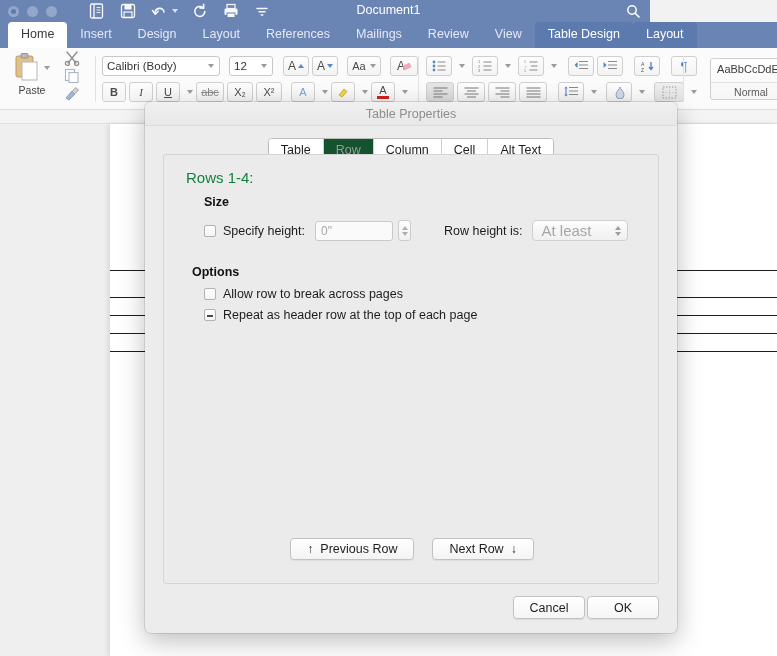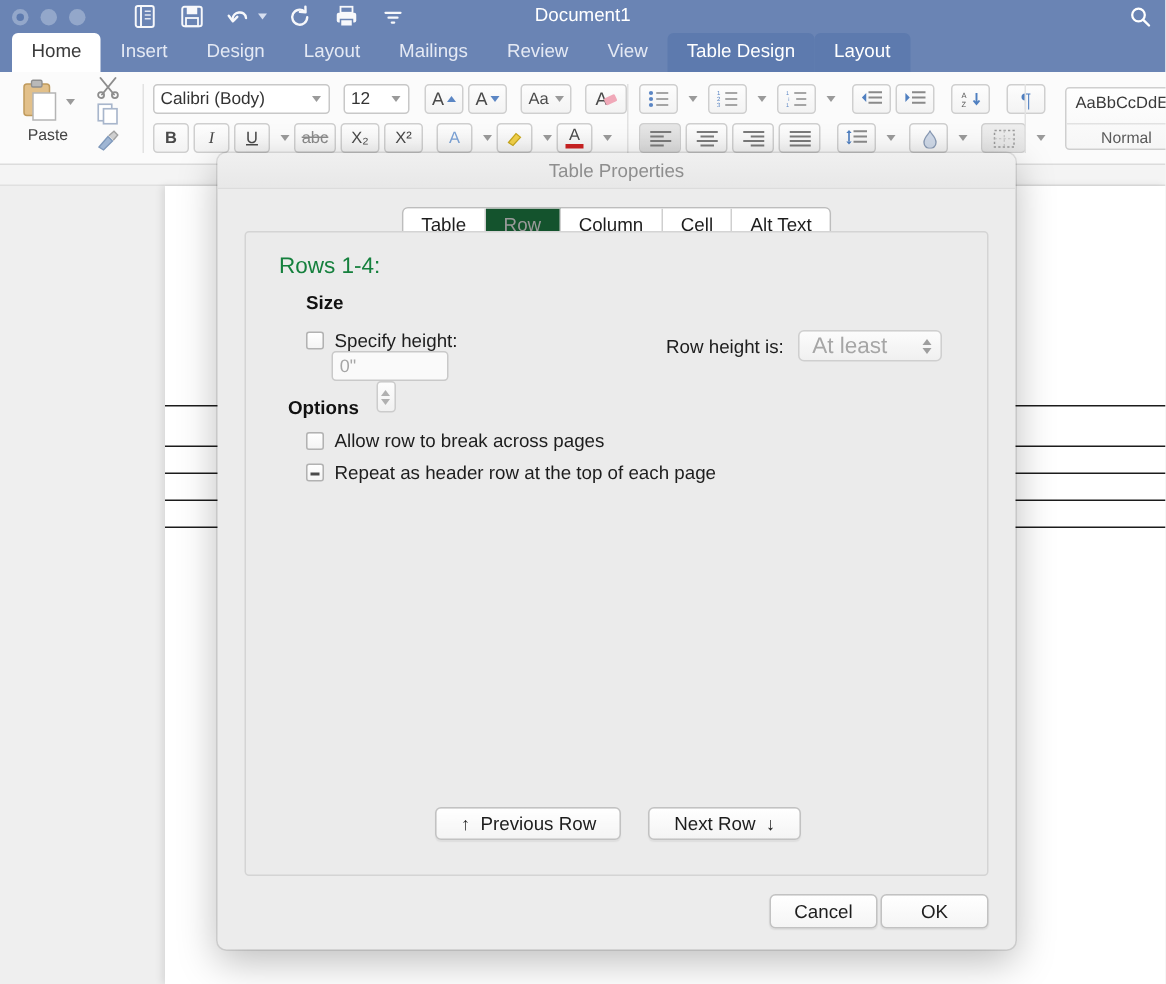--- a/index.html
+++ b/index.html
@@ -9,21 +9,21 @@
     overflow: hidden;
     font-family: "Liberation Sans", sans-serif;
     background: #ffffff;
   }
 
   
   #app { position: relative; width: 777px; height: 656px; background: #f2f2f2; }
 
   
   .titlebar {
-    position: absolute; top: 0; left: 0; width: 777px; height: 22px;
+    position: absolute; top: 0; left: 0; width: 650px; height: 22px;
     background: #6a84b4;
   }
   .traffic { position: absolute; top: 6px; left: 8px; display: flex; gap: 8px; }
   .tl { width: 11px; height: 11px; border-radius: 50%; background: #93a7ca; }
   .tl.first { background: #93a7ca; position: relative; }
   .tl.first::after {
     content: ""; position: absolute; left: 3px; top: 3px;
     width: 5px; height: 5px; border-radius: 50%; background: #5d7aae;
   }
   .qat { position: absolute; top: 2px; left: 88px; display: flex; align-items: center; gap: 13px; }
@@ -237,20 +237,21 @@
       </svg>
     </div>
   </div>
 
   <div class="tabstrip">
     <div class="tabs">
       <div class="tab active">Home</div>
       <div class="tab">Insert</div>
       <div class="tab">Design</div>
       <div class="tab">Layout</div>
+      <div class="tab">References</div>
       <div class="tab">Mailings</div>
       <div class="tab">Review</div>
       <div class="tab">View</div>
       <div class="tab context">Table Design</div>
       <div class="tab context">Layout</div>
     </div>
   </div>
 
   <div class="ribbon">
 
@@ -474,21 +475,21 @@
         <div class="seg-item">Alt Text</div>
       </div>
     </div>
 
     <div class="panel">
 
       <div class="rowslabel">Rows 1-4:</div>
 
       <div class="sechead" style="top:40px;left:40px;">Size</div>
 
-      <div style="position:absolute;top:65px;left:40px;display:flex;align-items:center;flex-direction:column;">
+      <div style="position:absolute;top:65px;left:40px;display:flex;align-items:center;">
         <div class="chkrow">
           <span class="chk"></span>
           <span class="chklabel">Specify height:</span>
         </div>
         <div class="textfield" style="margin-left:10px;">
           <span>0"</span>
         </div>
         <div class="stepper">
           <span class="up"></span>
           <span class="dn"></span>

